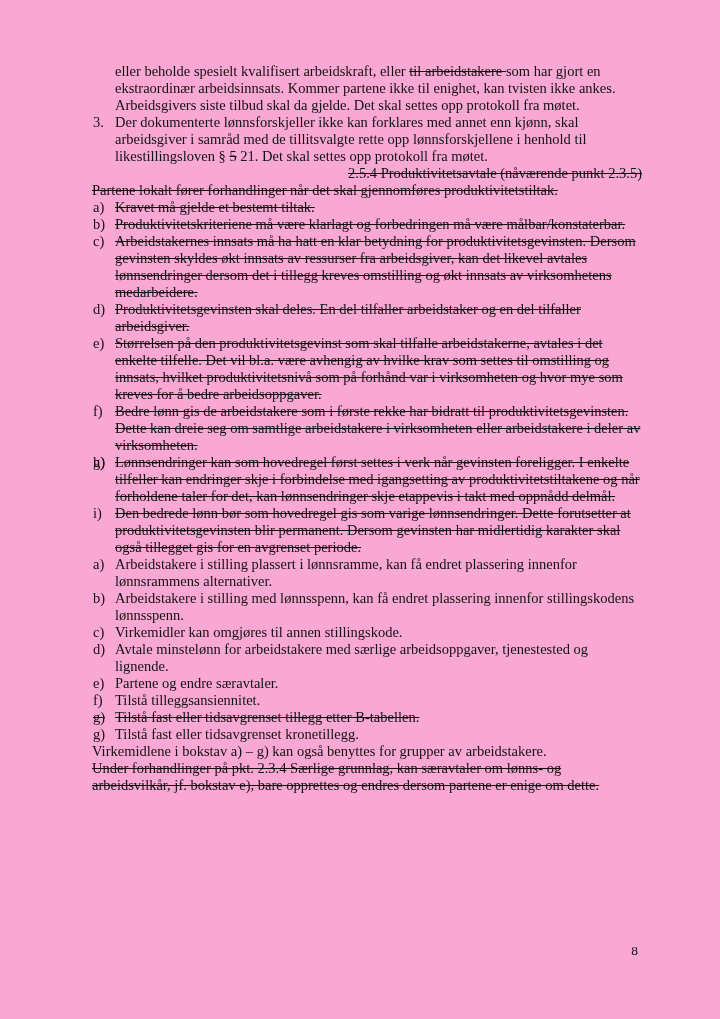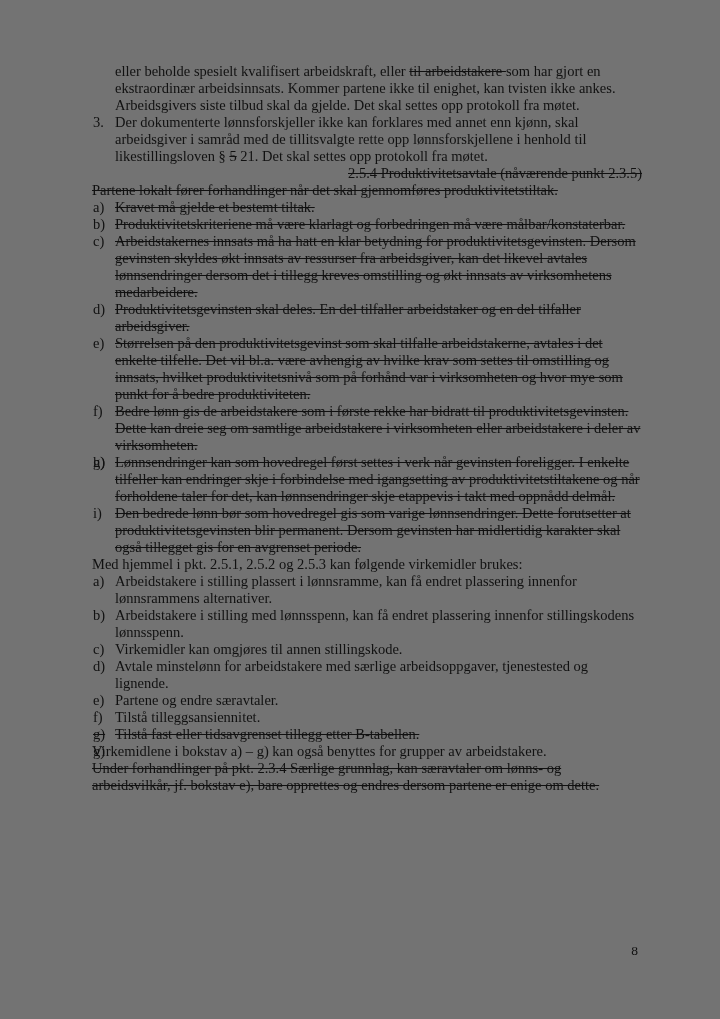--- a/index.html
+++ b/index.html
@@ -8,21 +8,21 @@
     height: 1019px;
     background: #ffffff;
     font-family: "Liberation Serif", "DejaVu Serif", serif;
     color: #111111;
     position: relative;
     overflow: hidden;
   }
   .page {
     position: absolute;
     inset: 0;
-    background: #737373;
+    background: #f9a8d4;
   }
   .content {
     padding: 63px 78px 0 92px;
     font-size: 14.5px;
     line-height: 17px;
     text-align: left;
   }
   .content div { margin: 0; }
   .heading { font-weight: bold; margin-bottom: 3px; text-align: right; }
   .spaced { margin-top: 15px; }
@@ -56,31 +56,30 @@
 <div class="page">
   <div class="content">
       <div class="list-continuation"><span class="">eller beholde spesielt kvalifisert arbeidskraft, eller </span><span class="s">til arbeidstakere </span><span class="">som har gjort en ekstraordinær arbeidsinnsats. Kommer partene ikke til enighet, kan tvisten ikke ankes. Arbeidsgivers siste tilbud skal da gjelde. Det skal settes opp protokoll fra møtet.</span></div>
       <div class="list-item"><span class="marker">3.</span><span class="">Der dokumenterte lønnsforskjeller ikke kan forklares med annet enn kjønn, skal arbeidsgiver i samråd med de tillitsvalgte rette opp lønnsforskjellene i henhold til likestillingsloven § </span><span class="s">5</span><span class=""> </span><span class="b ">21</span><span class="">. </span><span class="b ">Det skal settes opp protokoll fra møtet.</span></div>
       <div class="heading spaced"><span class="b s">2.5.4 Produktivitetsavtale (nåværende punkt 2.3.5)</span></div>
       <div class="paragraph"><span class="s">Partene lokalt fører forhandlinger når det skal gjennomføres produktivitetstiltak.</span></div>
       <div class="list-item"><span class="marker">a)</span><span class="s">Kravet må gjelde et bestemt tiltak.</span></div>
       <div class="list-item"><span class="marker">b)</span><span class="s">Produktivitetskriteriene må være klarlagt og forbedringen må være målbar/konstaterbar.</span></div>
       <div class="list-item"><span class="marker">c)</span><span class="s">Arbeidstakernes innsats må ha hatt en klar betydning for produktivitetsgevinsten. Dersom gevinsten skyldes økt innsats av ressurser fra arbeidsgiver, kan det likevel avtales lønnsendringer dersom det i tillegg kreves omstilling og økt innsats av virksomhetens medarbeidere.</span></div>
       <div class="list-item"><span class="marker">d)</span><span class="s">Produktivitetsgevinsten skal deles. En del tilfaller arbeidstaker og en del tilfaller arbeidsgiver.</span></div>
-      <div class="list-item"><span class="marker">e)</span><span class="s">Størrelsen på den produktivitetsgevinst som skal tilfalle arbeidstakerne, avtales i det enkelte tilfelle. Det vil bl.a. være avhengig av hvilke krav som settes til omstilling og innsats, hvilket produktivitetsnivå som på forhånd var i virksomheten og hvor mye som punkt for å bedre produktiviteten.</span></div>
+      <div class="list-item"><span class="marker">e)</span><span class="s">Størrelsen på den produktivitetsgevinst som skal tilfalle arbeidstakerne, avtales i det enkelte tilfelle. Det vil bl.a. være avhengig av hvilke krav som settes til omstilling og innsats, hvilket produktivitetsnivå som på forhånd var i virksomheten og hvor mye som kreves for å bedre arbeidsoppgaver.</span></div>
       <div class="list-item"><span class="marker">f)</span><span class="s">Bedre lønn gis de arbeidstakere som i første rekke har bidratt til produktivitetsgevinsten. Dette kan dreie seg om samtlige arbeidstakere i virksomheten eller arbeidstakere i deler av virksomheten.</span></div>
       <div class="list-item"><span class="marker">g)</span></div>
       <div class="list-item"><span class="marker">h)</span><span class="s">Lønnsendringer kan som hovedregel først settes i verk når gevinsten foreligger. I enkelte tilfeller kan endringer skje i forbindelse med igangsetting av produktivitetstiltakene og når forholdene taler for det, kan lønnsendringer skje etappevis i takt med oppnådd delmål.</span></div>
       <div class="list-item"><span class="marker">i)</span><span class="s">Den bedrede lønn bør som hovedregel gis som varige lønnsendringer. Dette forutsetter at produktivitetsgevinsten blir permanent. Dersom gevinsten har midlertidig karakter skal også tillegget gis for en avgrenset periode.</span></div>
-      <div class="paragraph"><span class="">Med hjemmel i pkt. </span><span class="b ">2.5.1, 2.5.2</span><span class=""> og </span><span class="b ">2.5.3</span><span class=""> kan følgende virkemidler brukes:</span></div>
       <div class="list-item"><span class="marker">a)</span><span class="">Arbeidstakere i stilling plassert i lønnsramme, kan få endret plassering innenfor lønnsrammens alternativer.</span></div>
       <div class="list-item"><span class="marker">b)</span><span class="">Arbeidstakere i stilling med lønnsspenn, kan få endret plassering innenfor stillingskodens lønnsspenn.</span></div>
       <div class="list-item"><span class="marker">c)</span><span class="">Virkemidler kan omgjøres til annen stillingskode.</span></div>
       <div class="list-item"><span class="marker">d)</span><span class="">Avtale minstelønn for arbeidstakere med særlige arbeidsoppgaver, tjenestested og lignende.</span></div>
       <div class="list-item"><span class="marker">e)</span><span class="">Partene og endre særavtaler.</span></div>
       <div class="list-item"><span class="marker">f)</span><span class="">Tilstå tilleggsansiennitet.</span></div>
       <div class="list-item"><span class="marker s">g)</span><span class="s">Tilstå fast eller tidsavgrenset tillegg etter B-tabellen.</span></div>
-      <div class="list-item"><span class="marker b">g)</span></div>
+      <div class="list-item"><span class="marker b">g)</span><span class="">Tilstå fast eller tidsavgrenset kronetillegg.</span></div>
       <div class="paragraph spaced"><span class="">Virkemidlene i bokstav a) – </span><span class="b ">g)</span><span class=""> kan også benyttes for grupper av arbeidstakere.</span></div>
       <div class="paragraph spaced"><span class="s">Under forhandlinger på pkt. 2.3.4 Særlige grunnlag, kan særavtaler om lønns- og arbeidsvilkår, jf. bokstav e), bare opprettes og endres dersom partene er enige om dette.</span></div>
     </div>
   <div class="page-number">8</div>
 </div>
 
 </body></html>

